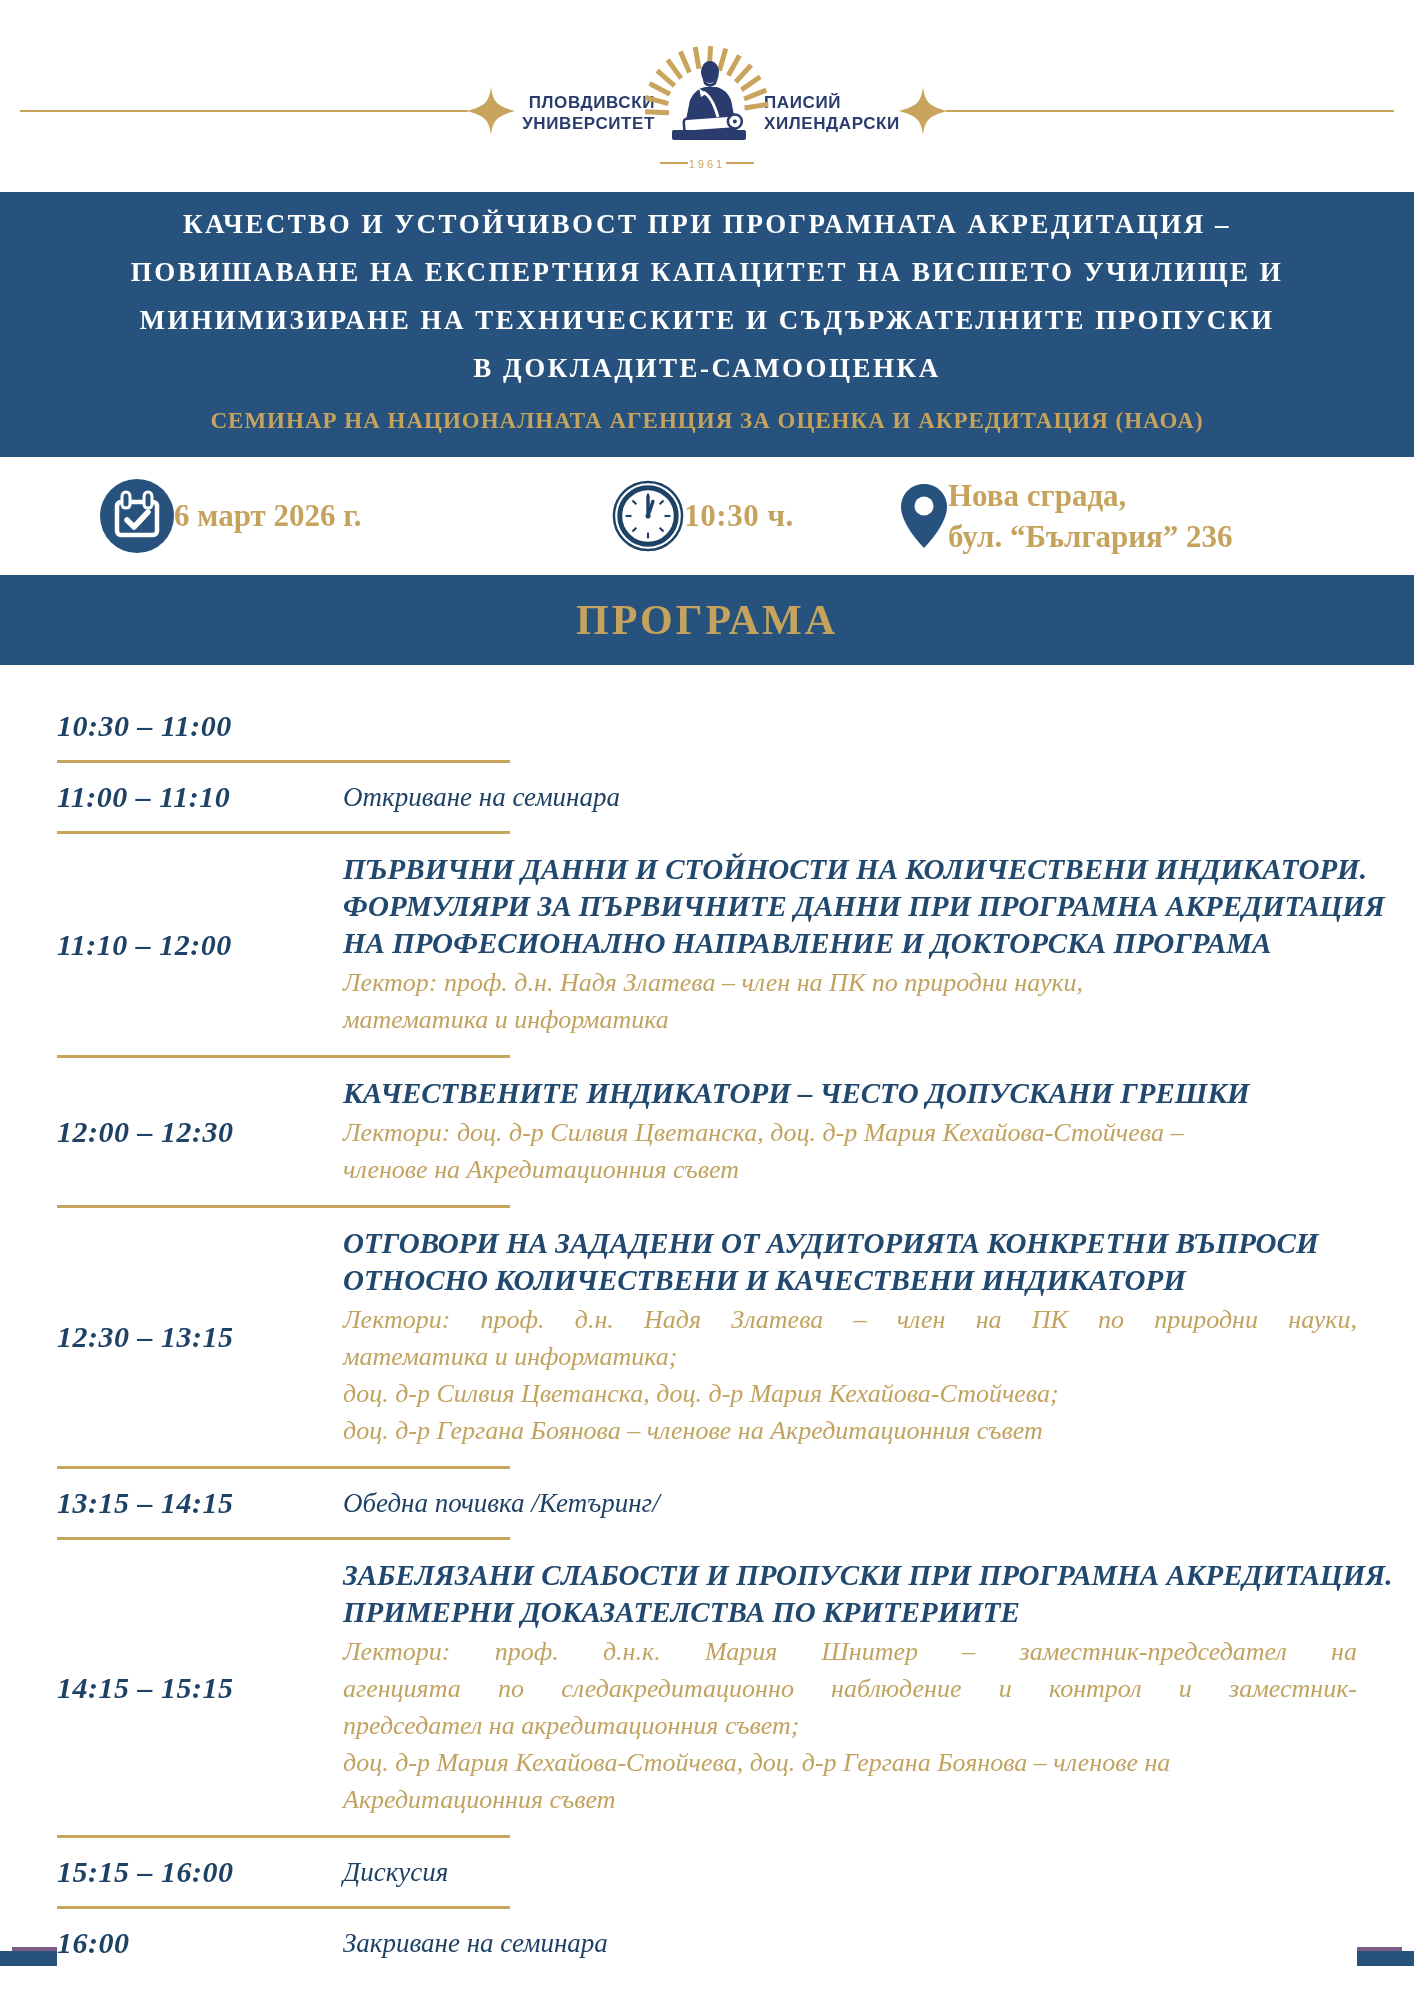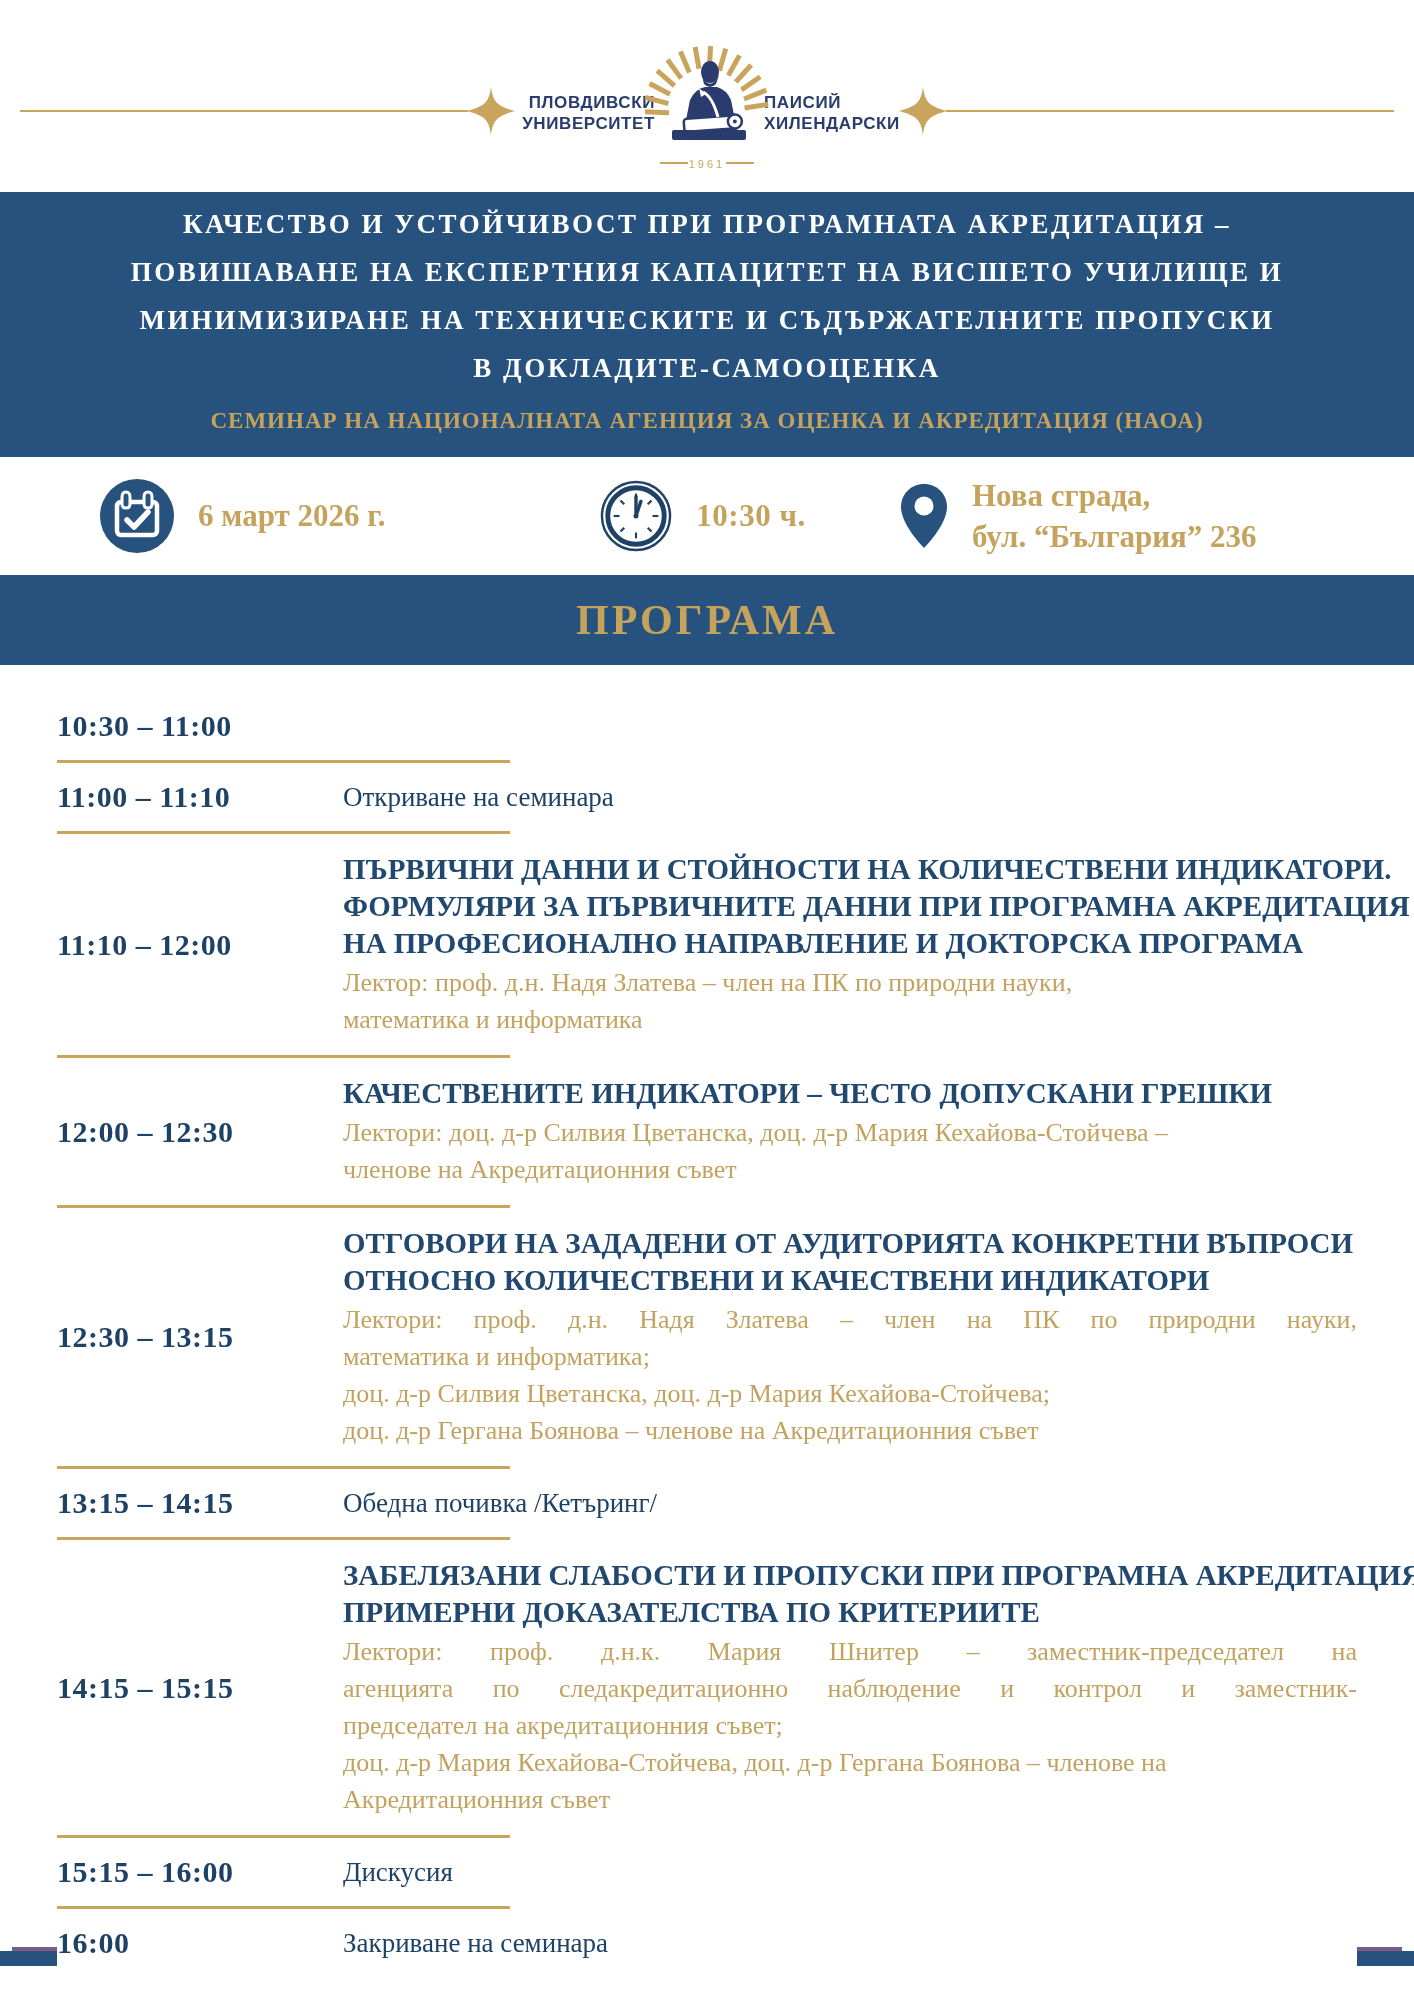--- a/index.html
+++ b/index.html
@@ -21,33 +21,33 @@
   .uni-name.right{left:764px;text-align:left;}
 
   
   .banner{width:100%;height:265px;background:#27527E;box-sizing:border-box;
           padding-top:8px;text-align:center;}
   .banner .t-line{color:#FFFFFF;font-weight:700;font-size:27px;line-height:48px;letter-spacing:2.5px;}
   .banner .subtitle{margin-top:16px;color:#C5A35D;font-weight:700;font-size:23px;letter-spacing:1px;}
 
   
   .info-strip{position:relative;width:100%;height:118px;background:#ffffff;}
-  .info-group{position:absolute;top:0;height:118px;display:flex;align-items:center;gap:24px;}
+  .info-group{position:absolute;top:0;height:118px;display:flex;align-items:center;}
   .info-group.date{left:100px;}
   .info-group.time{left:560px;justify-content:center;}
   .info-group.loc{left:900px;}
   .info-text{color:#C5A35D;font-weight:700;font-size:31px;}
   .info-text.two-line div{line-height:41px;}
 
   
   .program-band{width:100%;height:90px;background:#27527E;display:flex;align-items:center;justify-content:center;text-align:center;}
   .program-band .pt{color:#C5A35D;font-weight:700;font-size:42px;letter-spacing:3px;}
 
   
-  .schedule{box-sizing:border-box;width:100%;padding:34px 57px 0 57px;}
+  .schedule{box-sizing:border-box;width:100%;padding:34px 57px 0 57px;font-style:italic;}
   .row{display:flex;align-items:center;padding:10px 0;}
   .time{flex:none;width:286px;color:#1E4166;font-weight:700;font-size:30px;letter-spacing:.5px;white-space:nowrap;}
   .content{flex:1;min-width:0;color:#1E4166;}
   .desc{font-size:27px;}
   .h-line{font-weight:700;font-size:29px;line-height:37px;white-space:nowrap;color:#21486F;}
   .lect{color:#C2A25F;font-size:26px;line-height:37px;white-space:nowrap;}
   .lect.just{white-space:normal;text-align:justify;text-align-last:justify;}
   .heading-block{margin-bottom:2px;}
   .sep{height:3px;width:453px;background:#C9A45C;margin:7px 0;}
 

